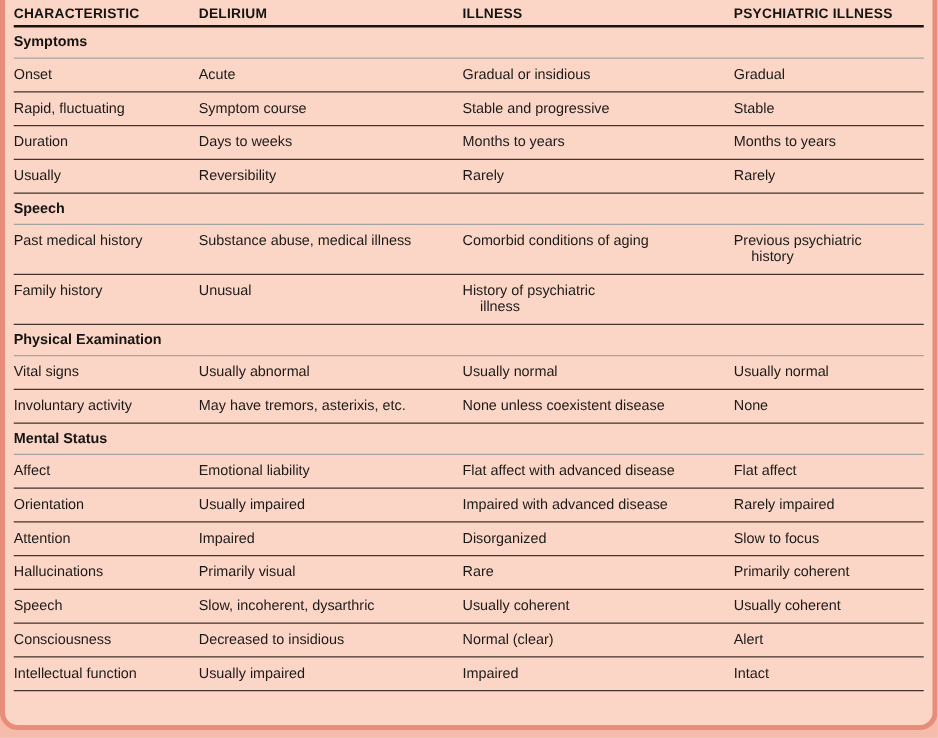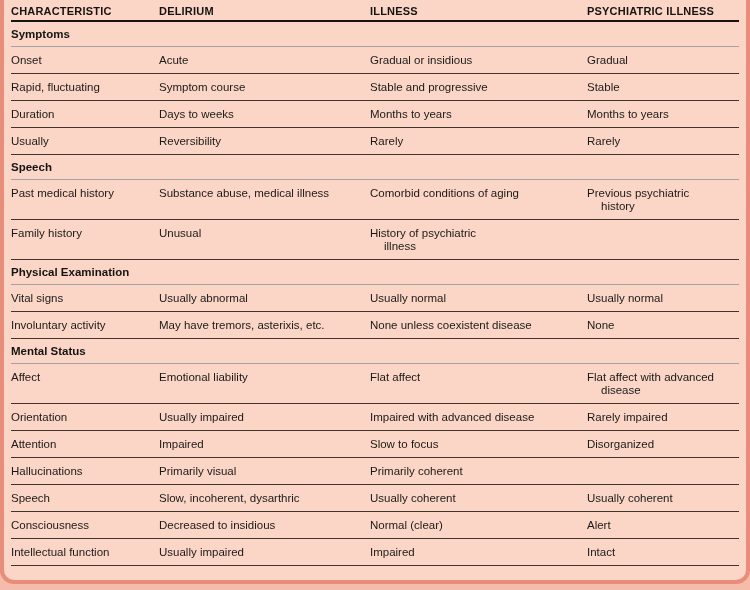--- a/index.html
+++ b/index.html
@@ -143,38 +143,39 @@
           <div class="cell col1">May have tremors, asterixis, etc.</div>
           <div class="cell col2">None unless coexistent disease</div>
           <div class="cell col3">None</div>
         </div>
         <div class="section-row">
           <div class="section-title">Mental Status</div>
         </div>
         <div class="data-row">
           <div class="cell col0">Affect</div>
           <div class="cell col1">Emotional liability</div>
+          <div class="cell col2">Flat affect with advanced disease</div>
           <div class="cell col3">Flat affect</div>
-          <div class="cell col2">Flat affect with advanced disease</div>
         </div>
         <div class="data-row">
           <div class="cell col0">Orientation</div>
           <div class="cell col1">Usually impaired</div>
           <div class="cell col2">Impaired with advanced disease</div>
           <div class="cell col3">Rarely impaired</div>
         </div>
         <div class="data-row">
           <div class="cell col0">Attention</div>
           <div class="cell col1">Impaired</div>
+          <div class="cell col3">Disorganized</div>
           <div class="cell col2">Slow to focus</div>
-          <div class="cell col3">Disorganized</div>
         </div>
         <div class="data-row">
           <div class="cell col0">Hallucinations</div>
           <div class="cell col1">Primarily visual</div>
+          <div class="cell col2">Rare</div>
           <div class="cell col3">Primarily coherent</div>
         </div>
         <div class="data-row">
           <div class="cell col0">Speech</div>
           <div class="cell col1">Slow, incoherent, dysarthric</div>
           <div class="cell col2">Usually coherent</div>
           <div class="cell col3">Usually coherent</div>
         </div>
         <div class="data-row">
           <div class="cell col0">Consciousness</div>

